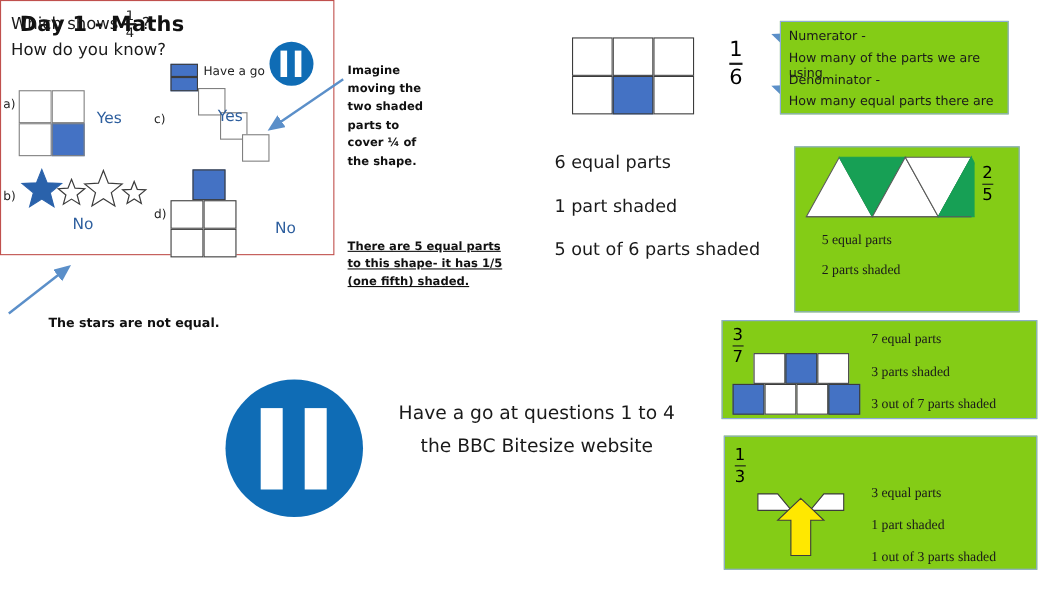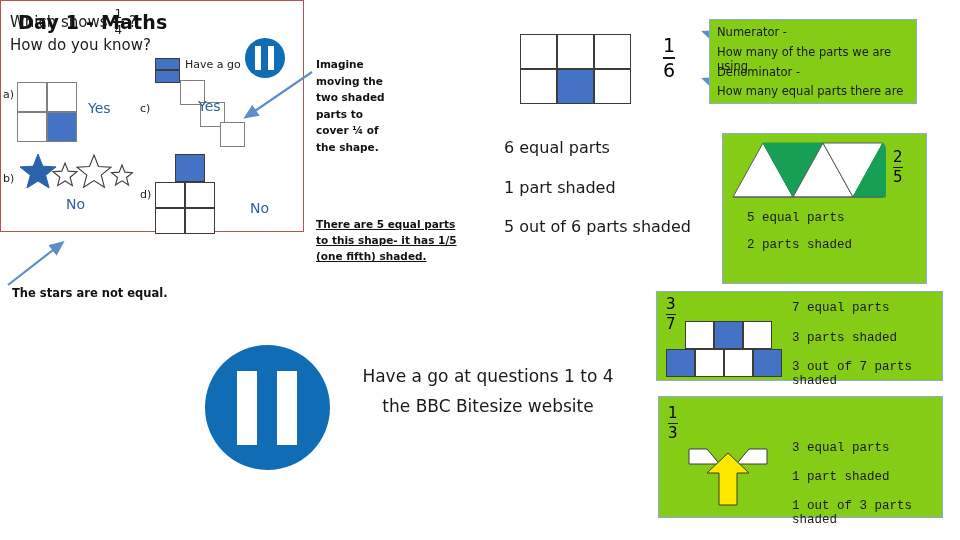--- a/index.html
+++ b/index.html
@@ -60,31 +60,31 @@
   .note-bold{
     font-family:"DejaVu Sans", sans-serif;font-weight:bold;
     font-size:10.5px;color:#111;line-height:16.5px;
   }
   .note-bold2{
     font-family:"DejaVu Sans", sans-serif;font-weight:bold;
     font-size:10.5px;color:#111;line-height:16px;text-decoration:underline;
   }
   #stars-note{
     font-family:"DejaVu Sans", sans-serif;font-weight:bold;
-    font-size:11.5px;color:#111;
+    font-size:11.5px;color:#111;margin-left:32px;
   }
 
   
   .infobox{position:absolute;box-sizing:border-box;border:1px solid #8eaadb;background:#84cc16;}
 
   .hand{font-family:"DejaVu Sans", sans-serif;color:#1a1a1a;}
 
   .big-line{font-size:16px;color:#1a1a1a;font-family:"DejaVu Sans", sans-serif;}
   .box-line{font-size:11.5px;color:#1a1a1a;font-family:"DejaVu Sans", sans-serif;}
-  .box-line-13{font-size:12.5px;color:#1a1a1a;font-family:Liberation Mono, monospace;}
+  .box-line-13{font-size:12.5px;color:#1a1a1a;font-family:Liberation Serif, serif;}
 
   .bbc-line{font-size:17px;color:#1a1a1a;font-family:"DejaVu Sans", sans-serif;text-align:center;}
 </style>
 </head>
 <body>
 
 <div class="abs" id="page-title">Day 1 - Maths</div>
 
 <div id="slide-panel">
 

